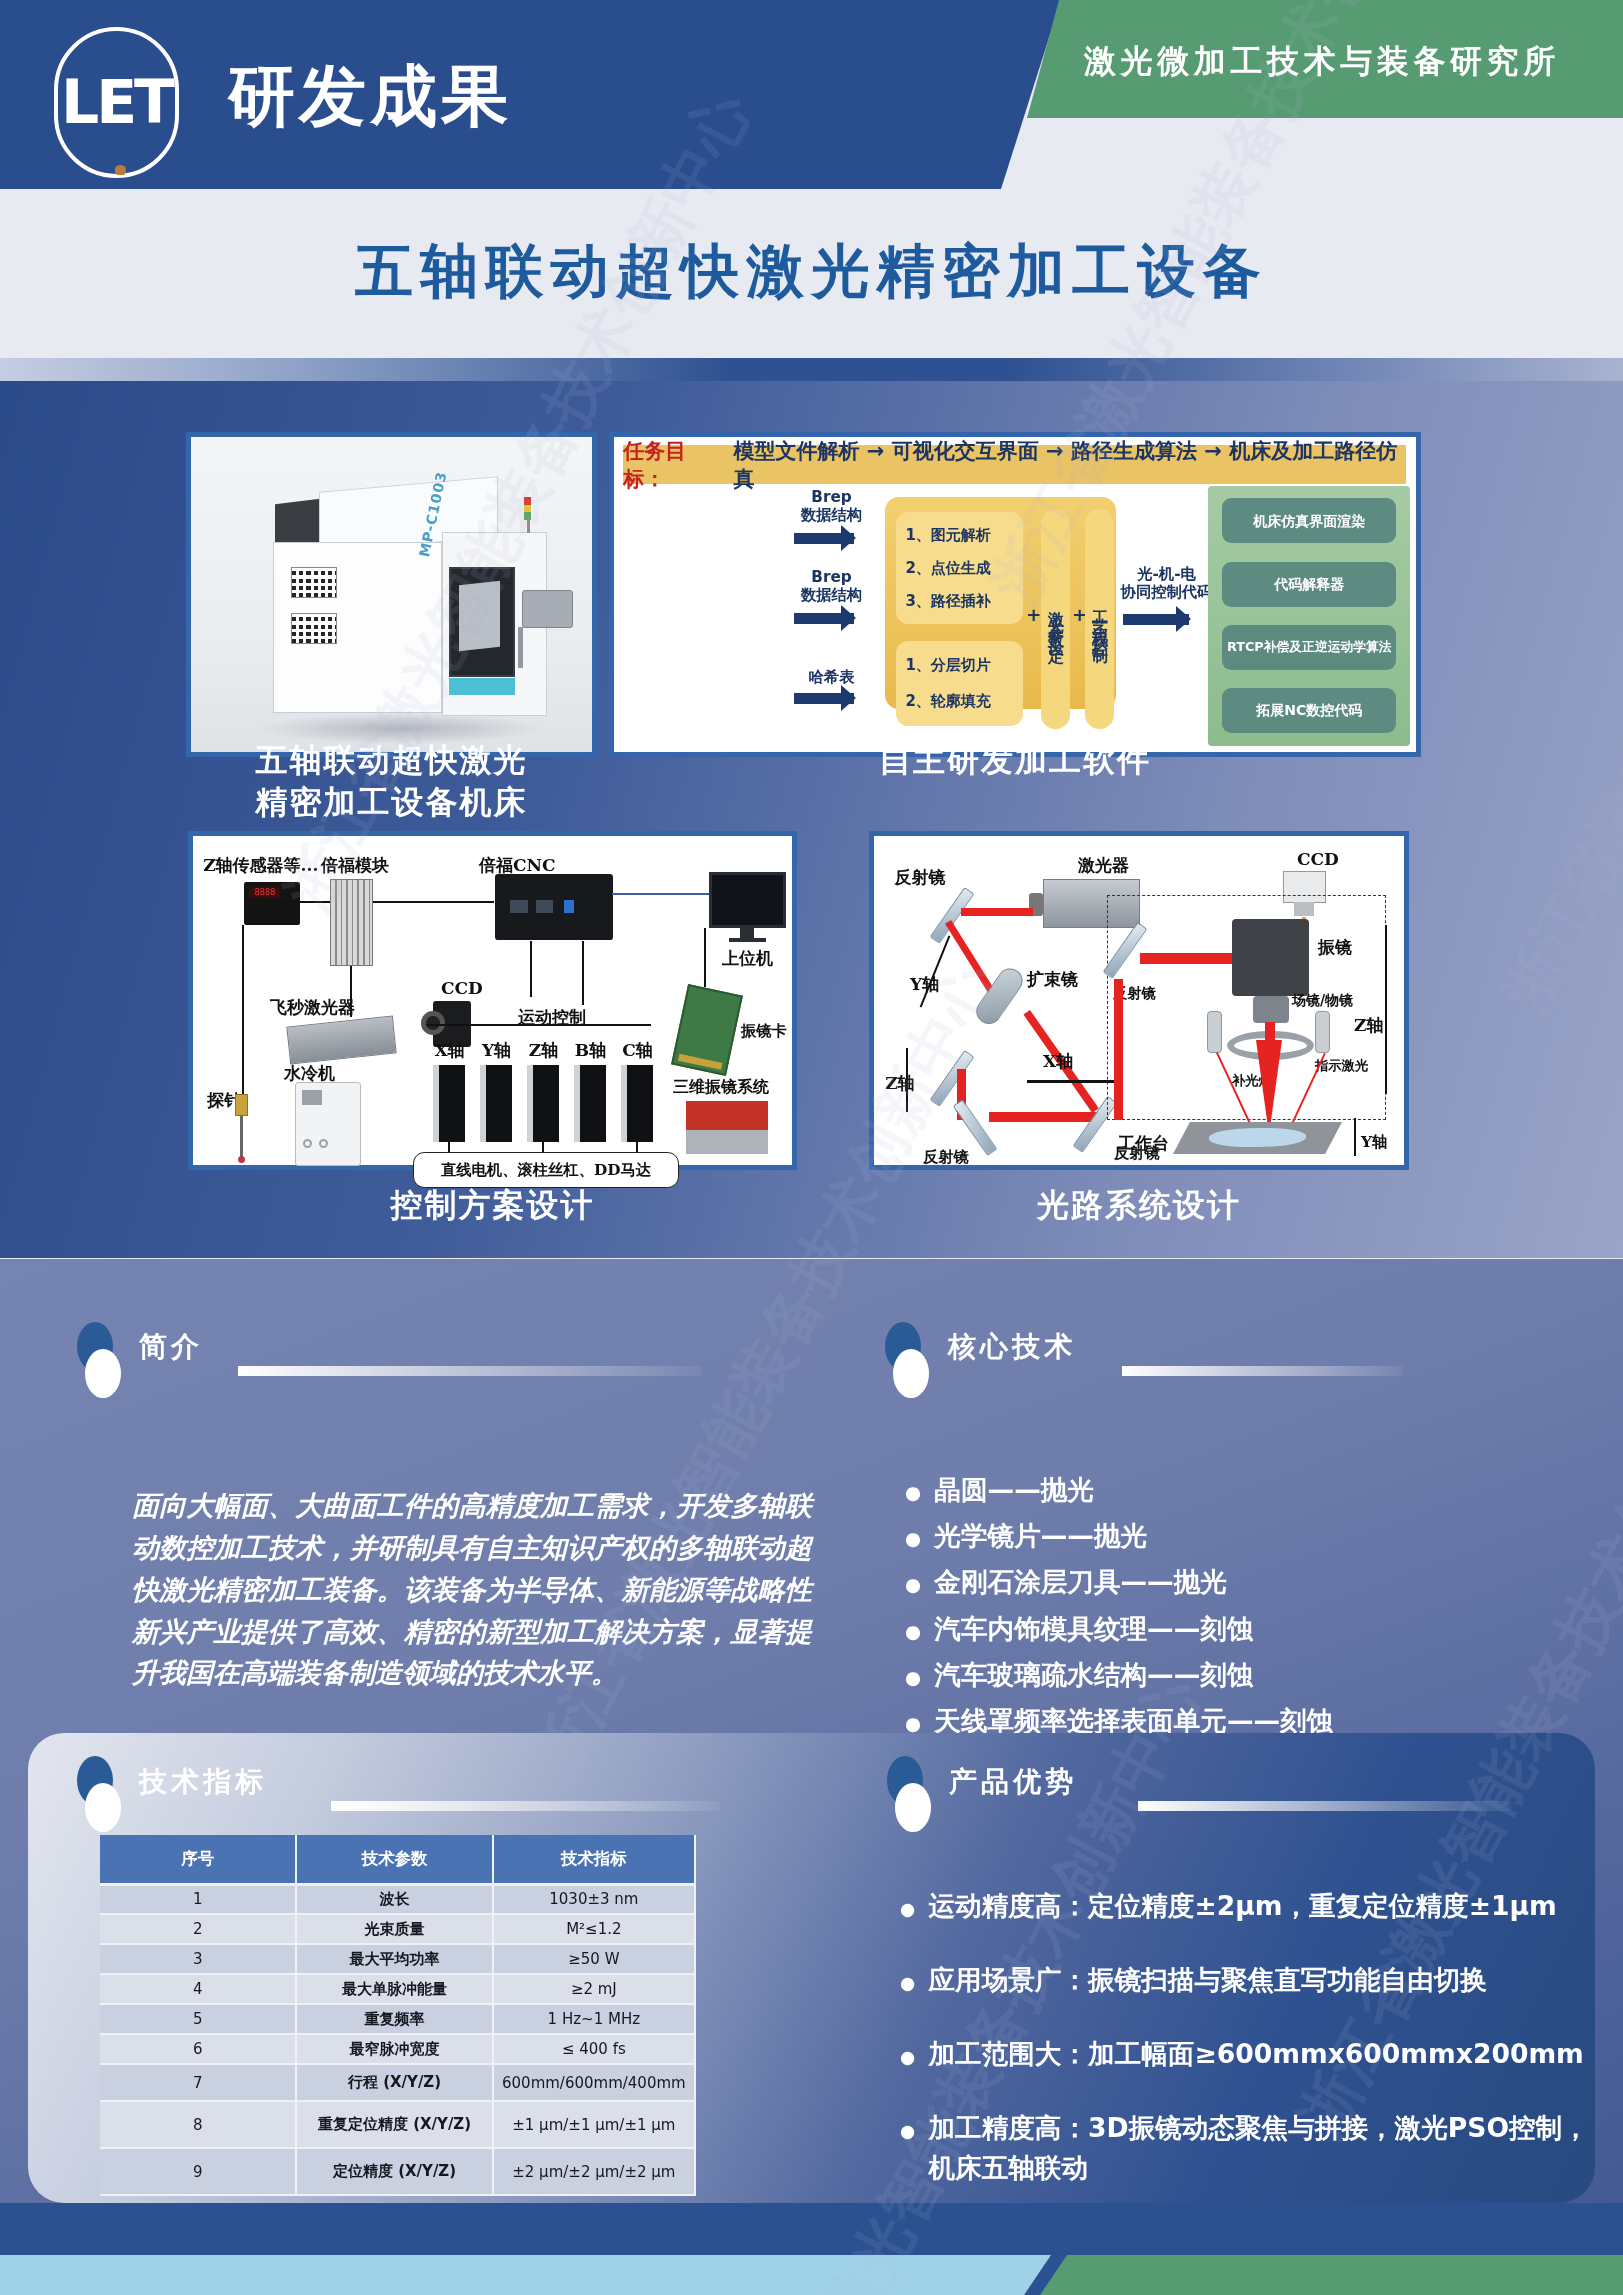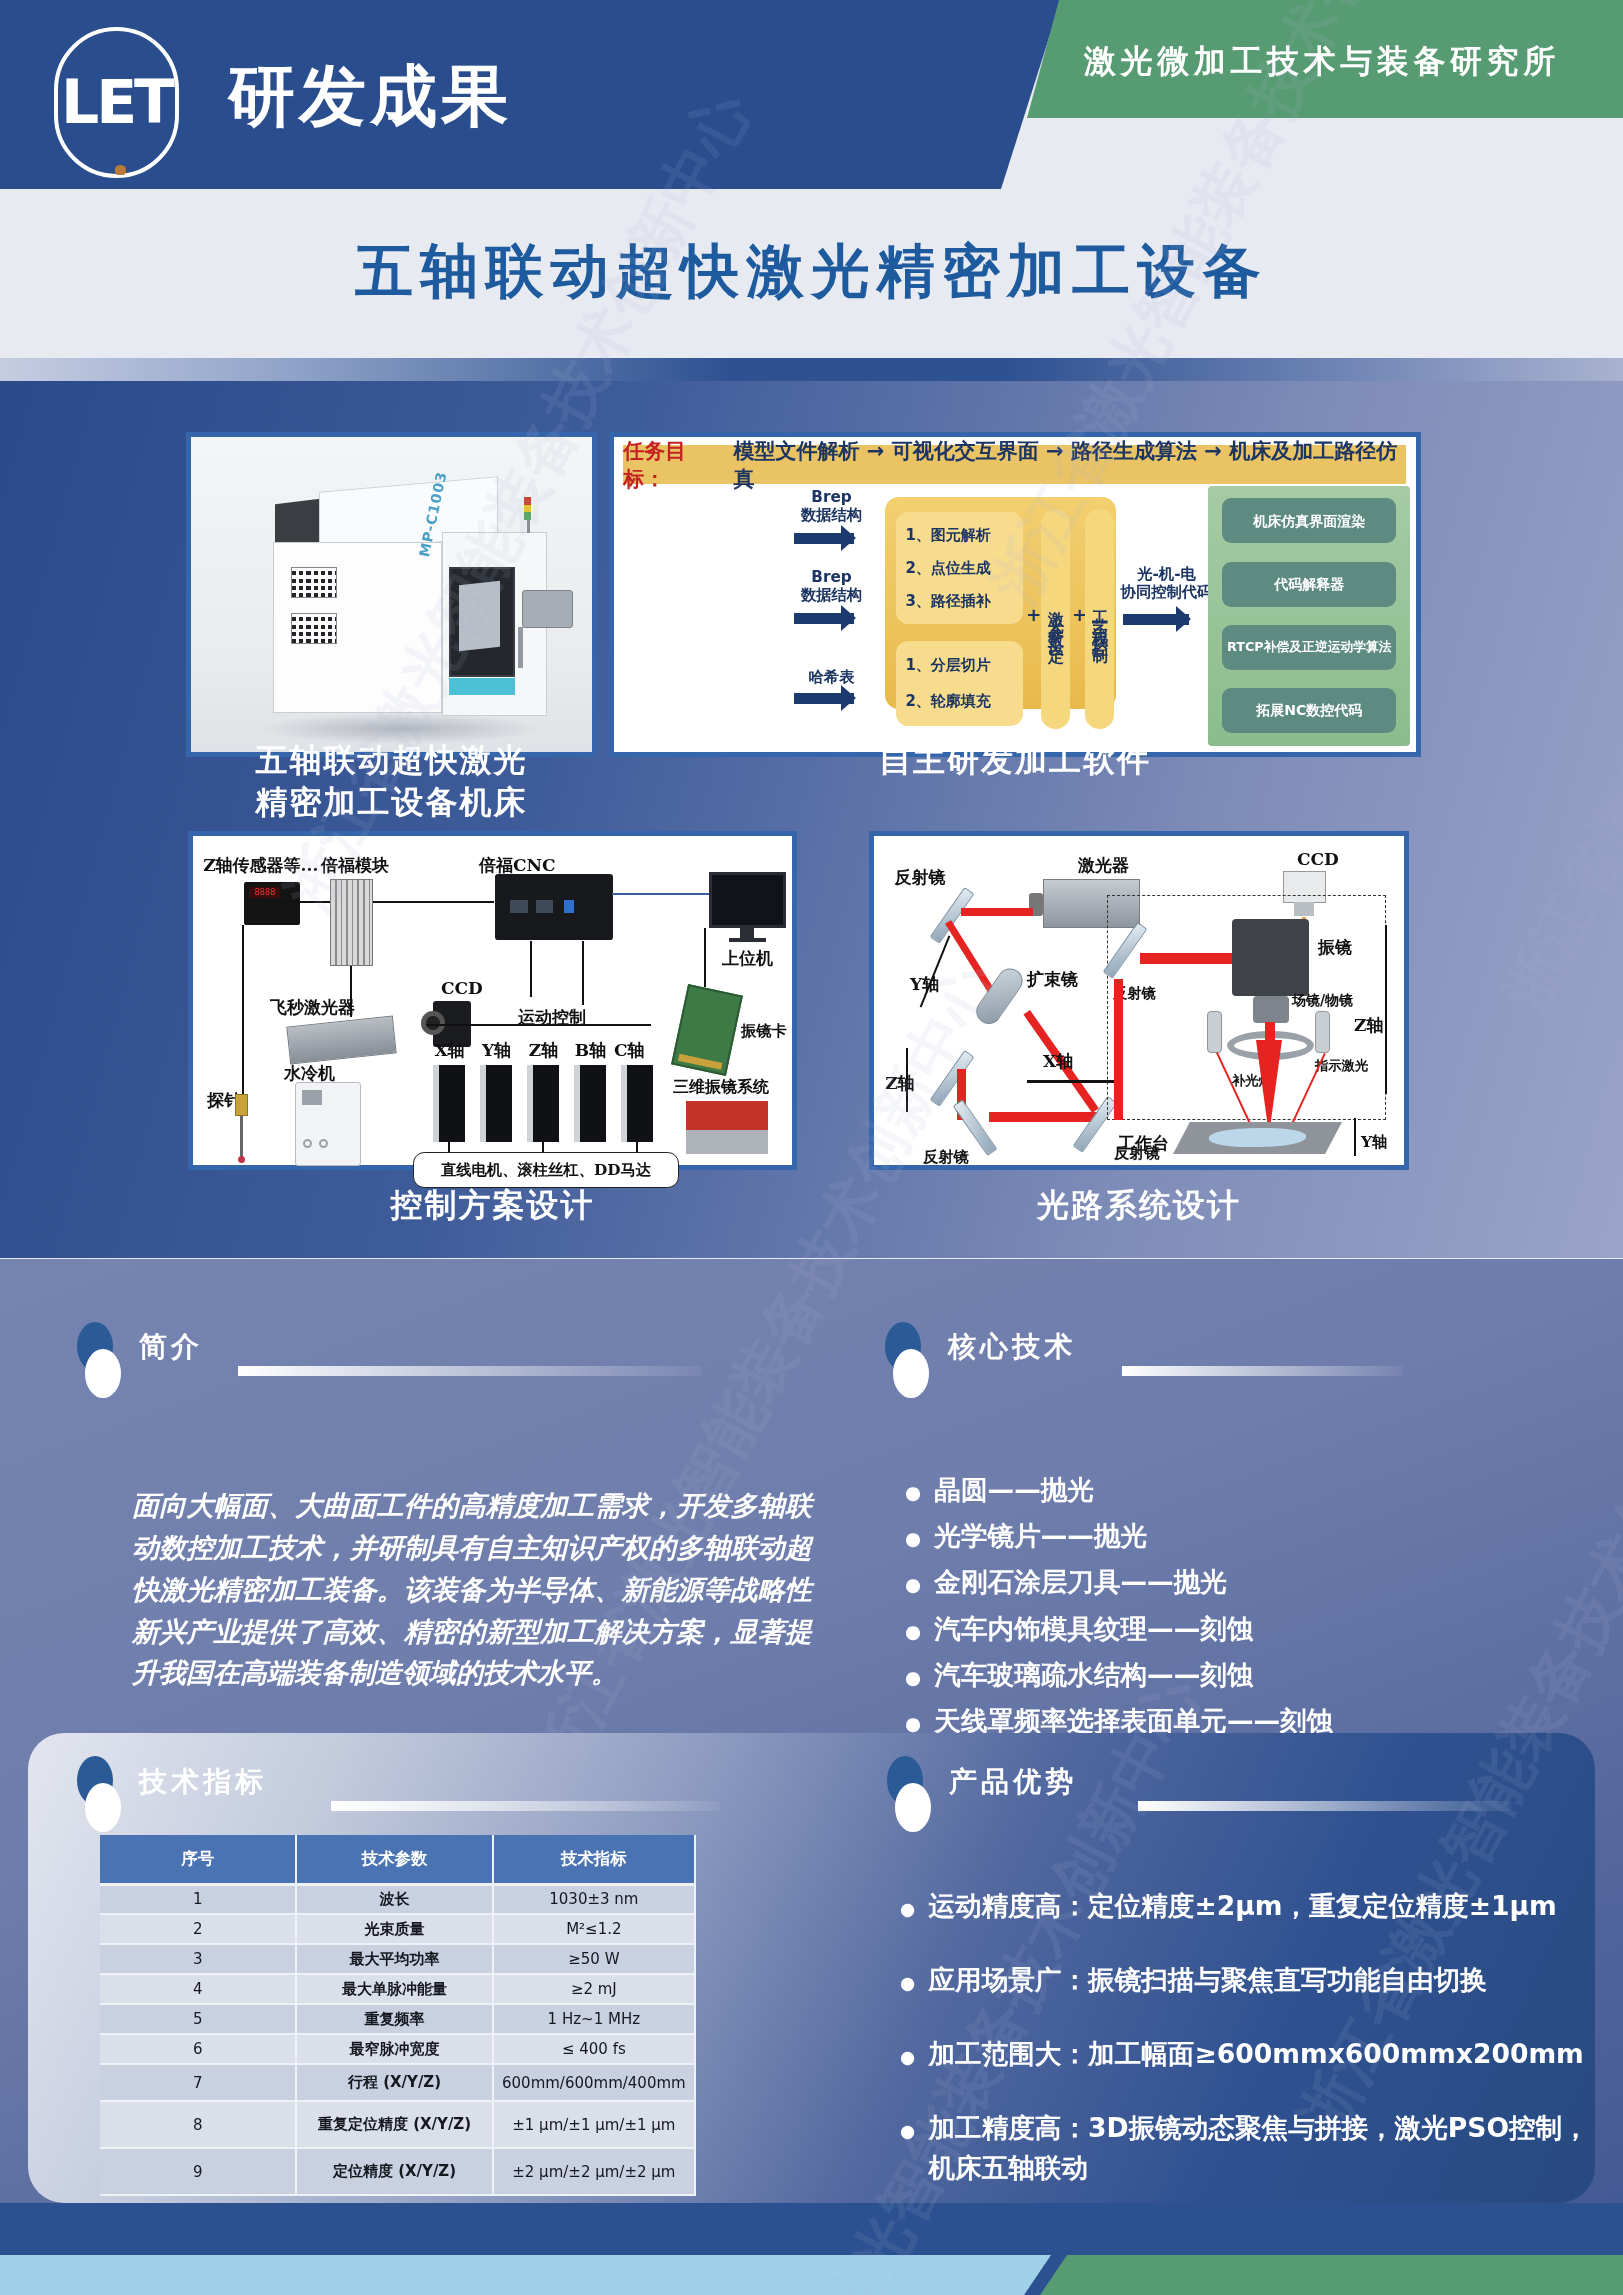--- a/index.html
+++ b/index.html
@@ -215,21 +215,21 @@
     <div class="abs" style="left:486px;top:153px;width:56px;height:82px;background:#3e7a45;border:2px solid #2c5b33;transform:rotate(12deg);">
       <div class="abs" style="left:4.1px;bottom:3.1px;width:44px;height:7.2px;background:#c9a13a;"></div>
     </div>
     <div class="dlab" style="left:548px;top:185px;font-size:15.3px;">振镜卡</div>
 
     <div class="dline" style="left:233px;top:188px;width:225px;height:2px;"></div>
     <div class="dlab" style="left:233px;top:203px;width:47px;text-align:center;">X轴</div>
     <div class="dlab" style="left:280px;top:203px;width:47px;text-align:center;">Y轴</div>
     <div class="dlab" style="left:327px;top:203px;width:47px;text-align:center;">Z轴</div>
     <div class="dlab" style="left:374px;top:203px;width:47px;text-align:center;">B轴</div>
-    <div class="dlab" style="left:421px;top:203px;width:47px;text-align:left;">C轴</div>
+    <div class="dlab" style="left:421px;top:203px;width:47px;text-align:center;">C轴</div>
     <div class="abs" style="left:240px;top:229px;width:32px;height:77px;background:#101114;border-left:6.1px solid #cfd3d8;"></div>
     <div class="abs" style="left:287px;top:229px;width:32px;height:77px;background:#101114;border-left:6.1px solid #cfd3d8;"></div>
     <div class="abs" style="left:334px;top:229px;width:32px;height:77px;background:#101114;border-left:6.1px solid #cfd3d8;"></div>
     <div class="abs" style="left:381px;top:229px;width:32px;height:77px;background:#101114;border-left:6.1px solid #cfd3d8;"></div>
     <div class="abs" style="left:428px;top:229px;width:32px;height:77px;background:#101114;border-left:6.1px solid #cfd3d8;"></div>
     <div class="abs" style="left:220px;top:316px;width:266px;height:36px;border:1.5px solid #222;border-radius:11.2px;background:#fff;display:flex;align-items:center;justify-content:center;">
       <span class="dlab" style="position:static;font-size:15.3px;">直线电机、滚柱丝杠、DD马达</span>
     </div>
     <div class="dlab" style="left:14.3px;top:253px;">探针</div>
     <div class="abs" style="left:42px;top:258px;width:13.3px;height:21.5px;background:#caa23a;border:1px solid #8f7222;"></div>

